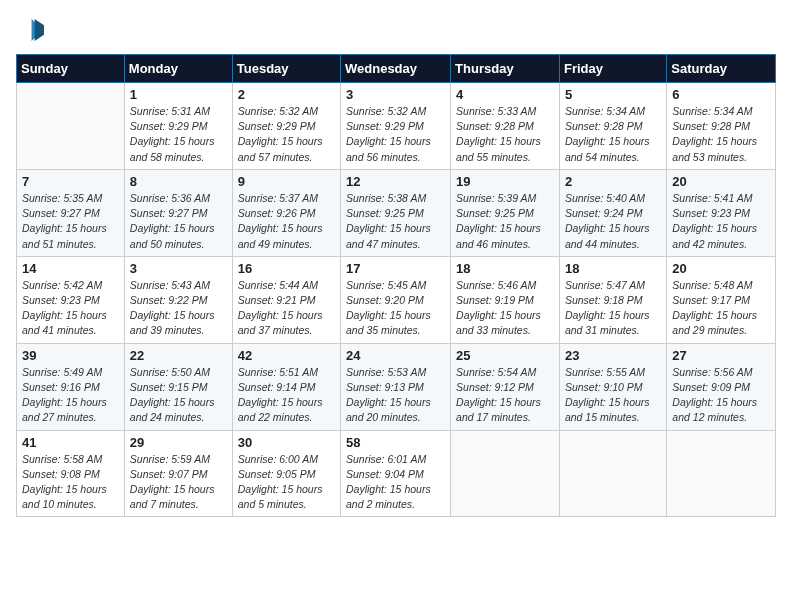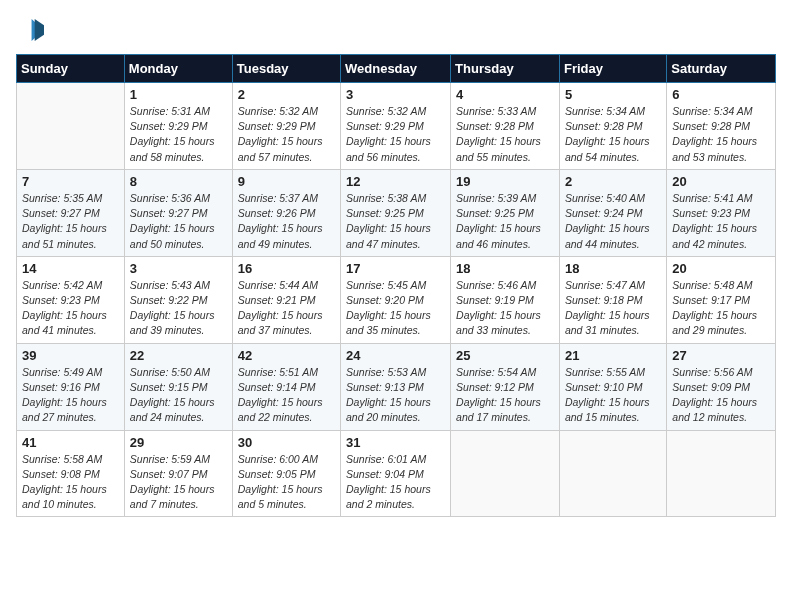--- a/index.html
+++ b/index.html
@@ -222,21 +222,21 @@
         </td>
         <td>
           <span class="day-num">24</span>
           <div class="day-info">Sunrise: 5:53 AM<br>Sunset: 9:13 PM<br>Daylight: 15 hours<br>and 20 minutes.</div>
         </td>
         <td>
           <span class="day-num">25</span>
           <div class="day-info">Sunrise: 5:54 AM<br>Sunset: 9:12 PM<br>Daylight: 15 hours<br>and 17 minutes.</div>
         </td>
         <td>
-          <span class="day-num">21</span>
+          <span class="day-num">23</span>
           <div class="day-info">Sunrise: 5:55 AM<br>Sunset: 9:10 PM<br>Daylight: 15 hours<br>and 15 minutes.</div>
         </td>
         <td>
           <span class="day-num">27</span>
           <div class="day-info">Sunrise: 5:56 AM<br>Sunset: 9:09 PM<br>Daylight: 15 hours<br>and 12 minutes.</div>
         </td>
       </tr>
       <tr>
         <td>
           <span class="day-num">41</span>
@@ -244,21 +244,21 @@
         </td>
         <td>
           <span class="day-num">29</span>
           <div class="day-info">Sunrise: 5:59 AM<br>Sunset: 9:07 PM<br>Daylight: 15 hours<br>and 7 minutes.</div>
         </td>
         <td>
           <span class="day-num">30</span>
           <div class="day-info">Sunrise: 6:00 AM<br>Sunset: 9:05 PM<br>Daylight: 15 hours<br>and 5 minutes.</div>
         </td>
         <td>
-          <span class="day-num">31</span>
+          <span class="day-num">58</span>
           <div class="day-info">Sunrise: 6:01 AM<br>Sunset: 9:04 PM<br>Daylight: 15 hours<br>and 2 minutes.</div>
         </td>
         <td class="empty"></td>
         <td class="empty"></td>
         <td class="empty"></td>
       </tr>
     </tbody>
 </table>
 
 </body></html>

